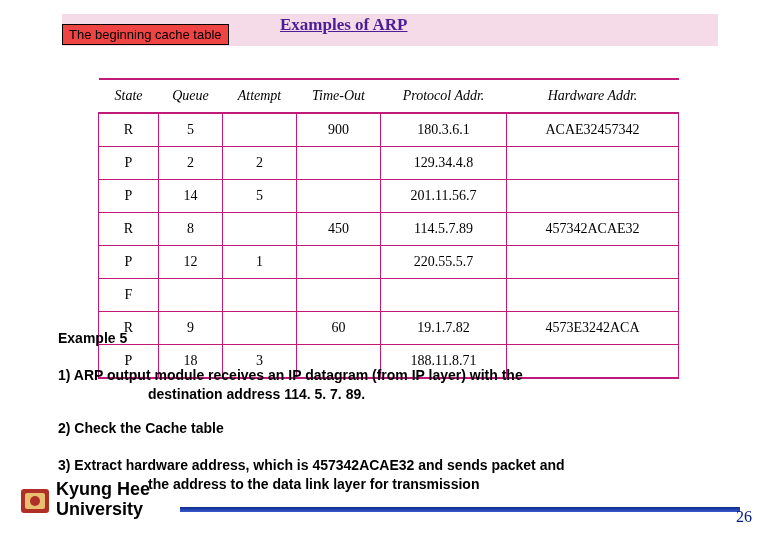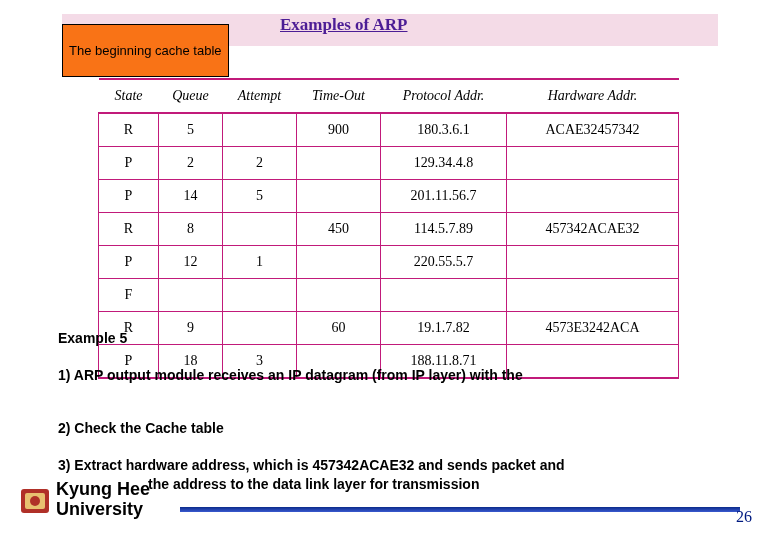--- a/index.html
+++ b/index.html
@@ -1,17 +1,17 @@
 <!DOCTYPE html>
 <html><head>
 <meta charset="utf-8">
 <style>
   html,body{margin:0;padding:0;width:780px;height:540px;background:#fff;font-family:Arial,Helvetica,sans-serif;color:#000;overflow:hidden}
   .title-bar{position:absolute;left:62px;top:14px;width:656px;height:32px;background:#f4dbe7}
-  .subtitle-box{position:absolute;left:62px;top:24px;background:#f97316;border:1px solid #000;padding:18px 6px;font-size:13px}
+  .subtitle-box{position:absolute;left:62px;top:24px;background:#ef4444;border:1px solid #000;padding:2px 6px;font-size:13px}
   .slide-title{position:absolute;left:280px;top:15px;font-family:Liberation Serif, serif;font-weight:bold;font-size:17px;color:#4c1d95;text-decoration:underline}
   .tbl{position:absolute;left:98px;top:78px;border-collapse:collapse}
   .tbl th,.tbl td{font-family:"Times New Roman",serif;font-size:14px;text-align:center;padding:7px 0;height:18px}
   .tbl th{font-style:italic;font-weight:normal;border-top:2px solid #c11a7a;border-bottom:2px solid #c11a7a}
   .tbl td{border:1px solid #c11a7a}
   .tbl tr:last-child td{border-bottom:2px solid #c11a7a}
   .c-state{width:60px}.c-queue{width:64px}.c-attempt{width:74px}.c-timeout{width:84px}.c-proto{width:126px}.c-hw{width:172px}
   .ex-label{position:absolute;left:58px;top:330px;font-weight:bold;font-size:14px}
   .pt1{position:absolute;left:58px;top:366px;right:40px;font-weight:bold;font-size:14px;line-height:1.35}
   .pt1 .ind{display:block;margin-left:90px}
@@ -107,20 +107,21 @@
       <td>188.11.8.71</td>
       <td></td>
     </tr>
   </tbody>
 </table>
 
 <div class="ex-label">Example 5</div>
 
 <div class="pt1">
   <span>1) ARP output module receives an IP datagram (from IP layer) with the</span>
+  <span class="ind">destination address 114. 5. 7. 89.</span>
 </div>
 
 <div class="pt2">2) Check the Cache table</div>
 
 <div class="pt3">
   <span>3) Extract hardware address, which is 457342ACAE32 and sends packet and</span>
   <span class="ind">the address to the data link layer for transmission</span>
 </div>
 
 <div class="logo">

